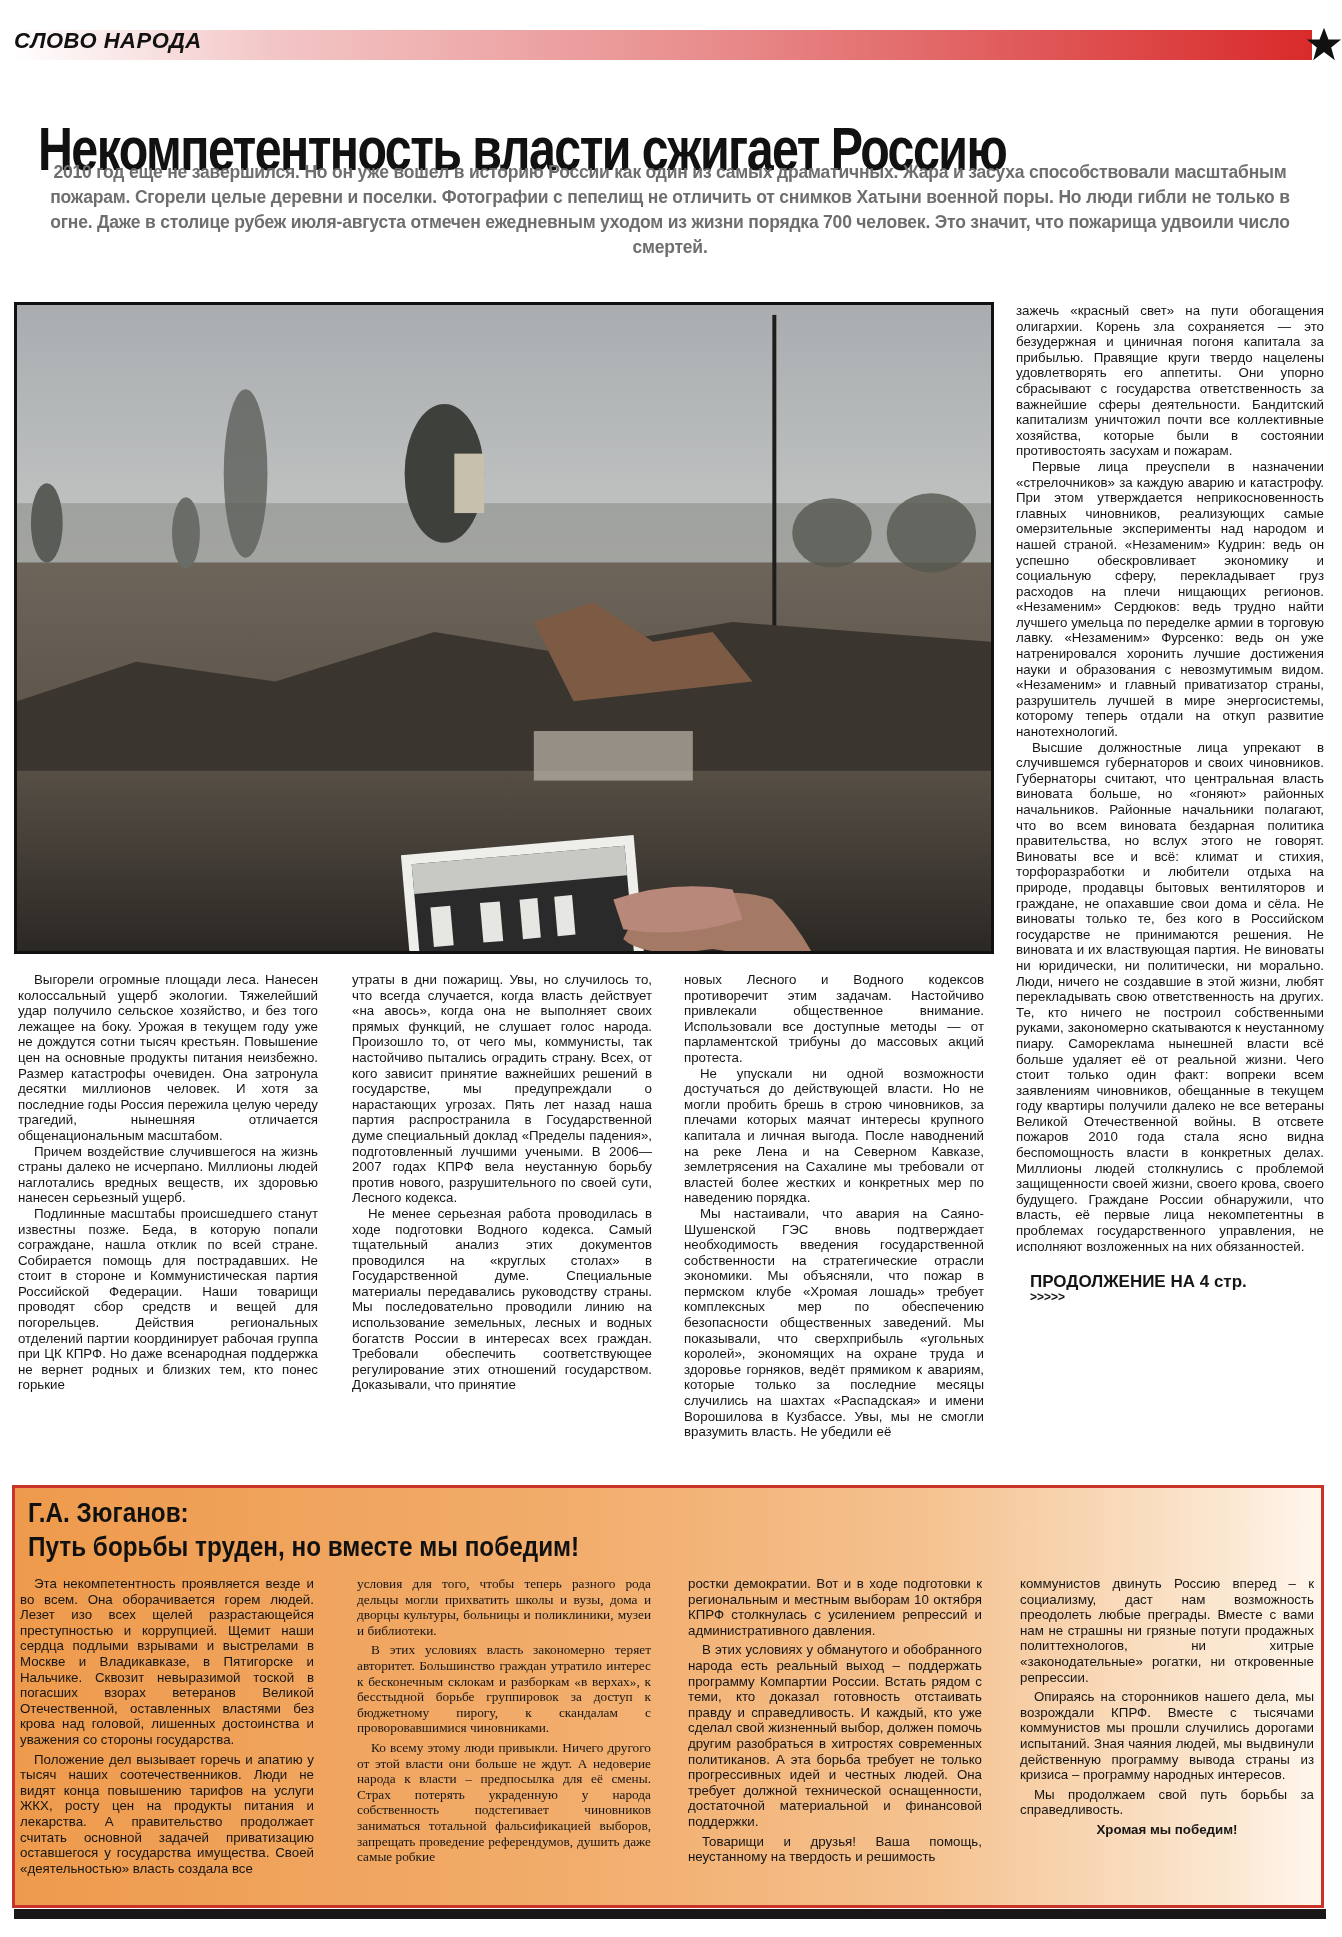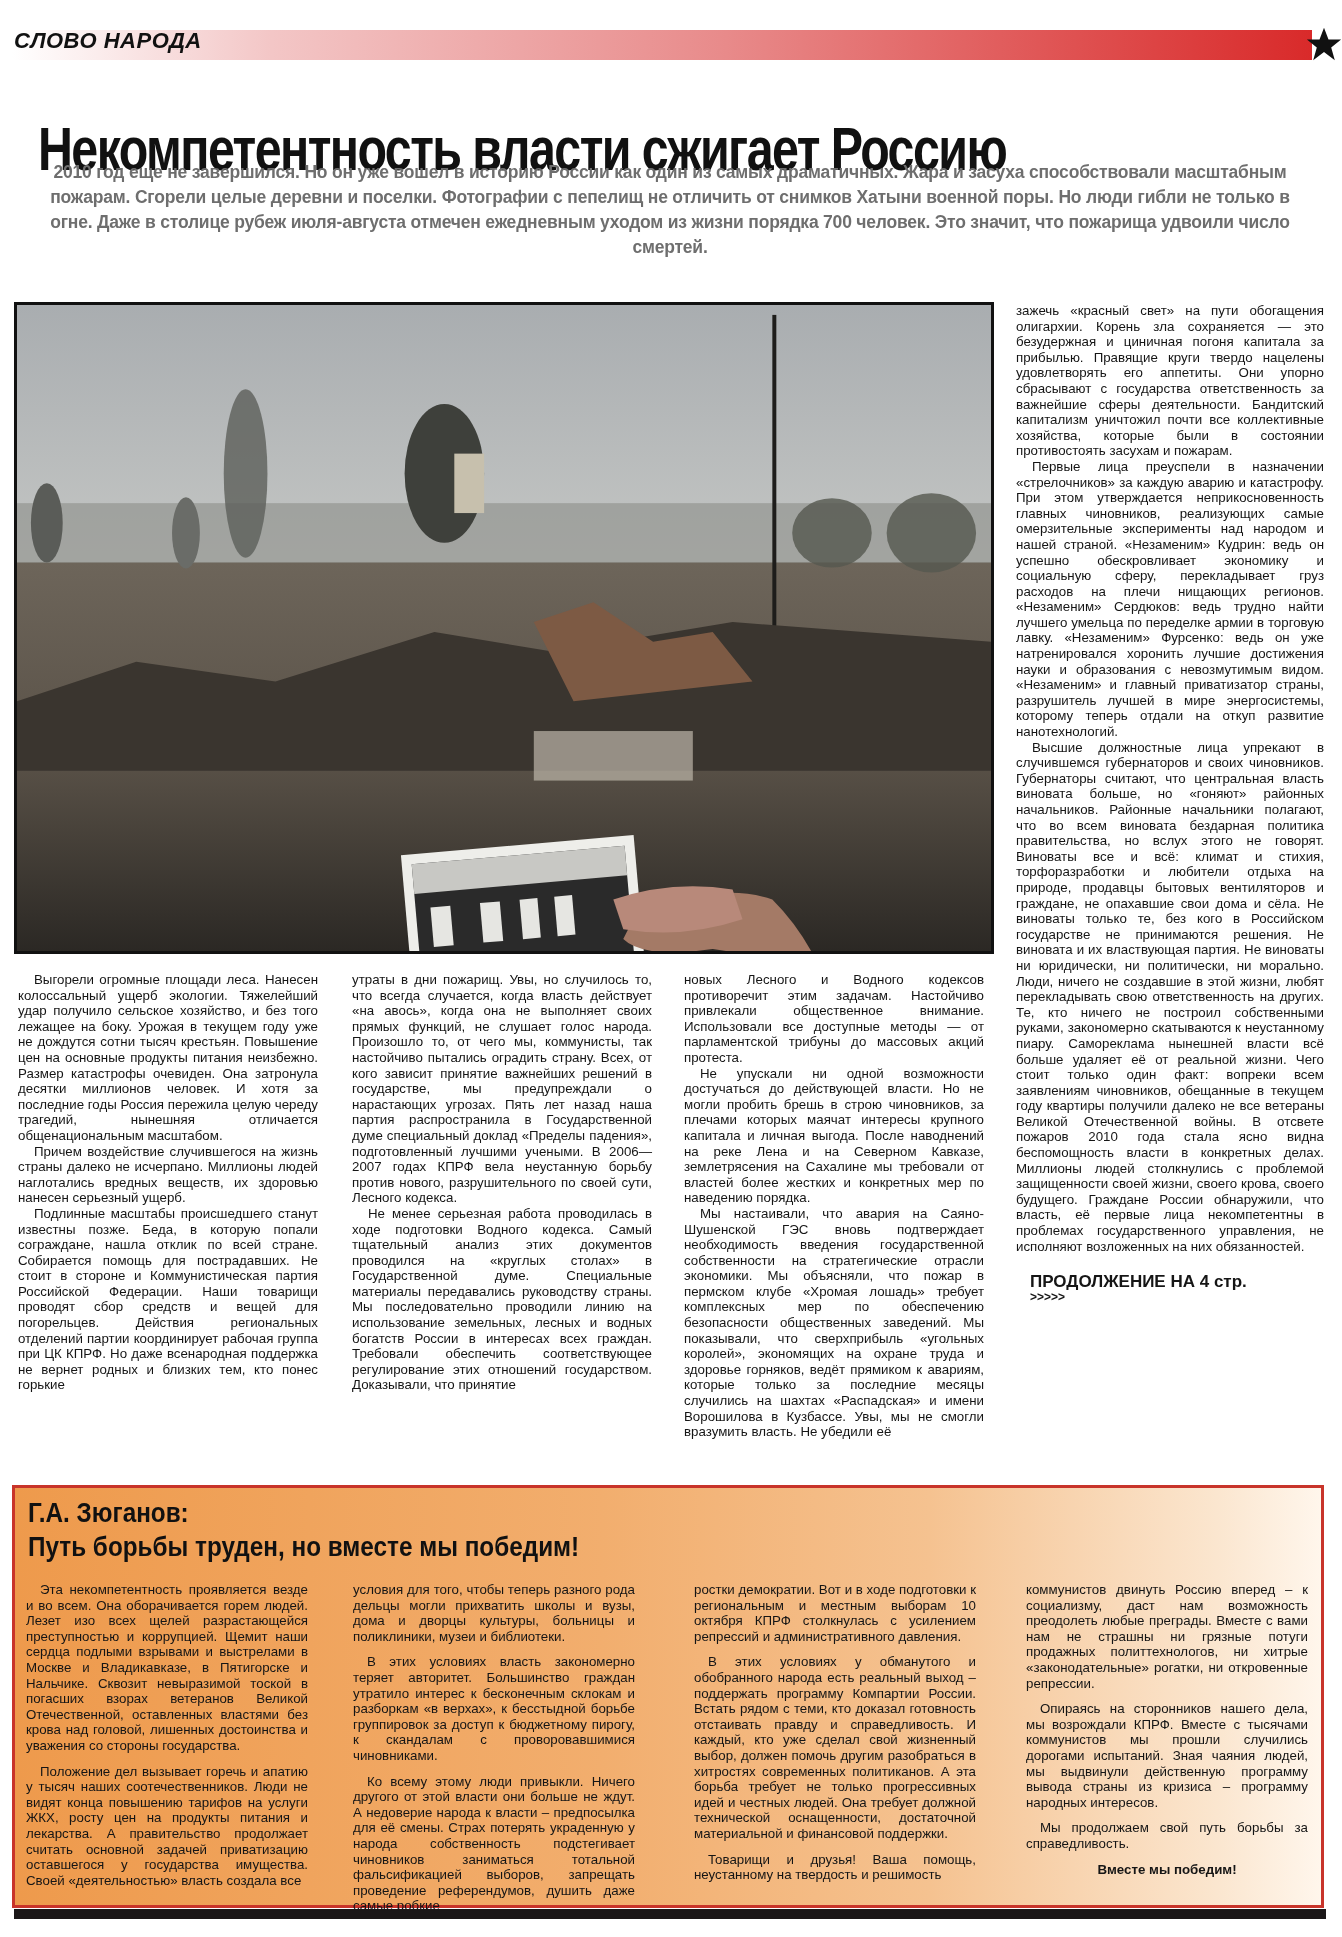--- a/index.html
+++ b/index.html
@@ -38,22 +38,22 @@
   
   .box { position: absolute; left: 12px; top: 1485px; width: 1312px; height: 423px; box-sizing: border-box;
          border: 3px solid #c8342a;
          background: linear-gradient(to right, #ee9a4c 0%, #f2ae6e 45%, #f5c290 70%, #fbe6cf 92%, #fff6ec 100%); }
   .box-author { position: absolute; left: 28px; top: 1498px; font-size: 27px; font-weight: bold;
                 transform: scaleX(0.9); transform-origin: left top; color: #111; }
   .box-title { position: absolute; left: 28px; top: 1532px; font-size: 27px; font-weight: bold;
                transform: scaleX(0.9); transform-origin: left top; color: #111; white-space: nowrap; }
   .bcol { position: absolute; top: 1572px; width: 302px; font-size: 13.3px; line-height: 15.6px;
           text-align: justify; color: #151515; }
-  .bcol p { margin: 10px; text-indent: 14px; }
-  .bcol-1 { left: 16px; } .bcol-2 { left: 343px; } .bcol-3 { left: 684px; } .bcol-4 { left: 1016px; }
+  .bcol p { margin: 4px; text-indent: 14px; }
+  .bcol-1 { left: 16px; } .bcol-2 { left: 353px; font-family: Liberation Serif, serif; } .bcol-3 { left: 684px; } .bcol-4 { left: 1016px; }
   .closing { font-weight: bold; text-align: center; margin-top: 18px; text-indent: 0 !important; }
 
   .footer-bar { position: absolute; left: 14px; top: 1909px; width: 1312px; height: 10px; background: #1b1718; }
 </style>
 </head>
 <body>
 
 <div class="topstrip"></div>
 <div class="section-label">СЛОВО НАРОДА</div>
 <svg class="star" viewBox="0 0 40 40">
@@ -147,16 +147,16 @@
 </div>
 <div class="bcol bcol-3">
   <p style="text-indent:0">ростки демократии. Вот и в ходе подготовки к региональным и местным выборам 10 октября КПРФ столкнулась с усилением репрессий и административного давления.</p>
   <p>В этих условиях у обманутого и обобранного народа есть реальный выход – поддержать программу Компартии России. Встать рядом с теми, кто доказал готовность отстаивать правду и справедливость. И каждый, кто уже сделал свой жизненный выбор, должен помочь другим разобраться в хитростях современных политиканов. А эта борьба требует не только прогрессивных идей и честных людей. Она требует должной технической оснащенности, достаточной материальной и финансовой поддержки.</p>
   <p>Товарищи и друзья! Ваша помощь, неустанному на твердость и решимость</p>
 </div>
 <div class="bcol bcol-4">
   <p style="text-indent:0">коммунистов двинуть Россию вперед – к социализму, даст нам возможность преодолеть любые преграды. Вместе с вами нам не страшны ни грязные потуги продажных политтехнологов, ни хитрые «законодательные» рогатки, ни откровенные репрессии.</p>
   <p>Опираясь на сторонников нашего дела, мы возрождали КПРФ. Вместе с тысячами коммунистов мы прошли случились дорогами испытаний. Зная чаяния людей, мы выдвинули действенную программу вывода страны из кризиса – программу народных интересов.</p>
   <p>Мы продолжаем свой путь борьбы за справедливость.</p>
-  <p class="closing">Вместе мы победим!</p>
+  <p class="closing">Хромая мы победим!</p>
 </div>
 
 <div class="footer-bar"></div>
 
 </body></html>

